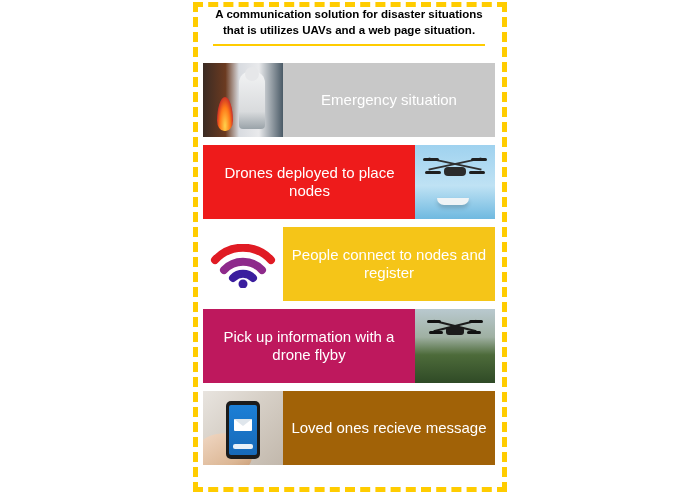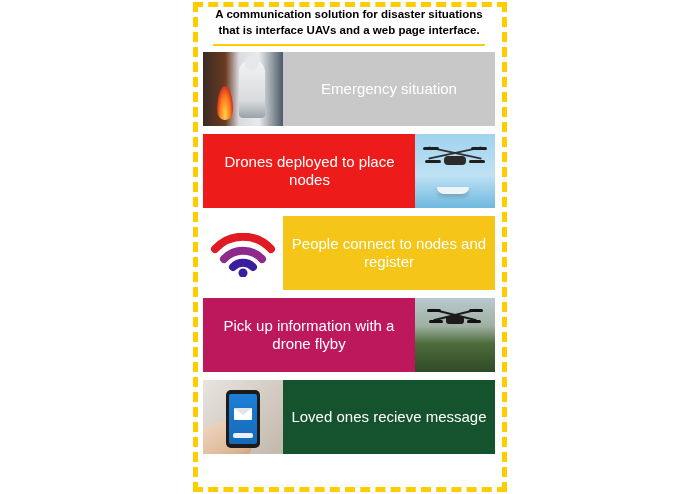--- a/index.html
+++ b/index.html
@@ -45,21 +45,21 @@
     line-height: 1.35;
     padding: 6px 4px 0 4px;
   }
   .rule {
     width: 272px;
     height: 2px;
     background: #ffcc00;
     margin: 6px auto 0 auto;
   }
   .steps {
-    margin-top: 6px;
+    margin-top: 17px;
   }
   .step {
     display: flex;
     flex-direction: row;
     align-items: stretch;
     height: 74px;
     margin-bottom: 8px;
   }
   .step.reverse {
     flex-direction: row-reverse;
@@ -80,21 +80,21 @@
     color: #ffffff;
     font-size: 15px;
     line-height: 1.2;
     padding: 0 8px;
     box-sizing: border-box;
   }
   .label.gray { background: #c8c8c8; }
   .label.red { background: #ee1b1b; padding-left: 9px; }
   .label.yellow { background: #f5c518; padding-left: 8px; }
   .label.blue { background: #be185d; }
-  .label.gray2 { background: #14532d; }
+  .label.gray2 { background: #a16207; }
 
   
   .wifi-box {
     width: 80px;
     flex: 0 0 80px;
     background: #ffffff;
     position: relative;
   }
   .wifi {
     position: absolute;
@@ -266,21 +266,21 @@
 </style>
 </head>
 <body>
 
 <div id="poster">
   <div class="frame"></div>
 
   <div class="inner">
     <div class="headline">
       <div>A communication solution for disaster situations</div>
-      <div>that is interface UAVs and a web page interface.</div>
+      <div>that is utilizes UAVs and a web page situation.</div>
     </div>
     <div class="rule"></div>
 
     <div class="steps">
 
       <div class="step">
         <div class="thumb pic-fire">
           <div class="flame"></div>
           <div class="figure"></div>
           <div class="head"></div>

